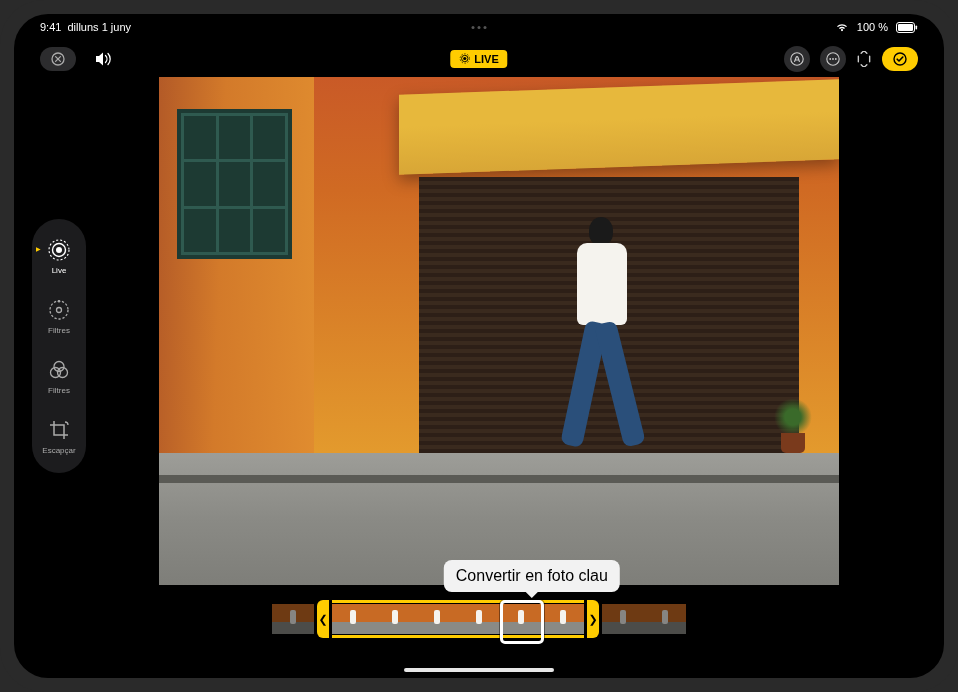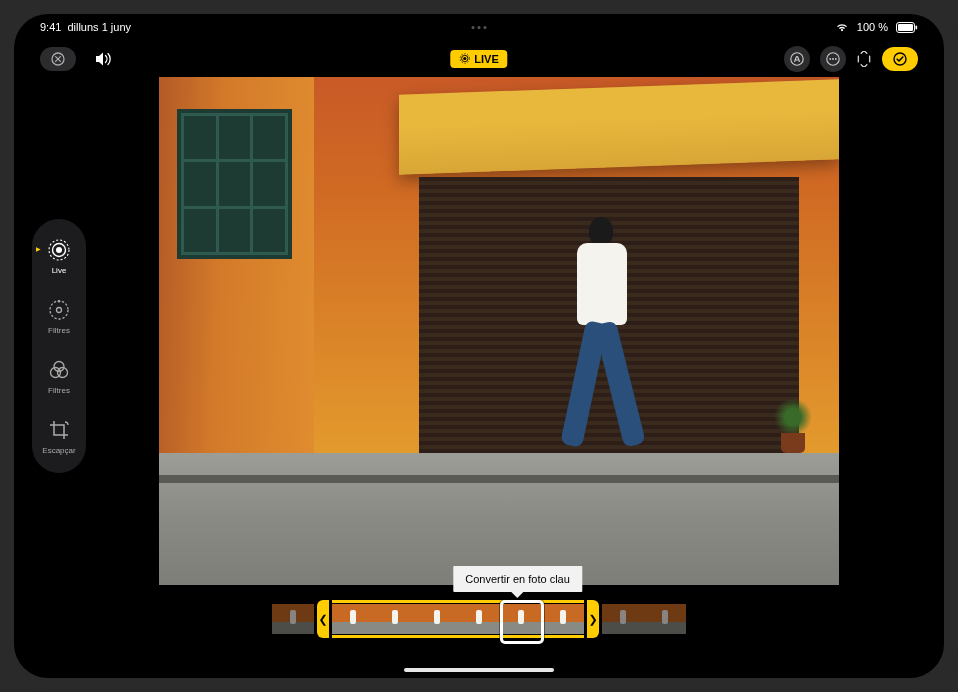--- a/index.html
+++ b/index.html
@@ -65,21 +65,21 @@
 .frame { width: 42px; height: 30px; background: linear-gradient(180deg, #c86a24 0 60%, #8a8a85 60% 100%); position: relative; flex-shrink: 0; }
 .frame::after { content: ""; position: absolute; left: 50%; top: 20%; width: 6px; height: 14px; background: #f5f3ee; border-radius: 2px; transform: translateX(-50%); }
 .handle { width: 12px; height: 38px; background: #ffcc00; display: flex; align-items: center; justify-content: center; color: #000; font-size: 11px; cursor: ew-resize; }
 .handle.left { border-radius: 6px 0 0 6px; }
 .handle.right { border-radius: 0 6px 6px 0; }
 .trim-region { display: flex; border-top: 3px solid #ffcc00; border-bottom: 3px solid #ffcc00; }
 .outside { display: flex; opacity: .55; }
 .playhead { position: absolute; left: 260px; top: -3px; height: 44px; width: 44px; border: 3px solid #fff; border-radius: 5px; box-shadow: 0 0 0 1px rgba(0,0,0,.4); pointer-events: none; }
 
 
-.tooltip { position: absolute; left: 50%; transform: translateX(-20%); bottom: 86px; background: #f2f2f2; color: #000; font-size: 11px; padding: 7px 12px; border-radius: 1px; white-space: nowrap; cursor: pointer; margin-top: 23px; }
+.tooltip { position: absolute; left: 50%; transform: translateX(-20%); bottom: 86px; background: #f2f2f2; color: #000; font-size: 16px; padding: 7px 12px; border-radius: 8px; white-space: nowrap; cursor: pointer; margin-top: 23px; }
 .tooltip::after { content: ""; position: absolute; bottom: -6px; left: 50%; transform: translateX(-50%); border: 6px solid transparent; border-top-color: #f2f2f2; border-bottom: none; }
 
 .home-indicator { position: absolute; bottom: 6px; left: 50%; transform: translateX(-50%); width: 150px; height: 4px; background: #fff; border-radius: 3px; opacity: .9; }
 
 svg { display: block; }
 </style>
 </head>
 <body>
 
 <div class="device-frame">

